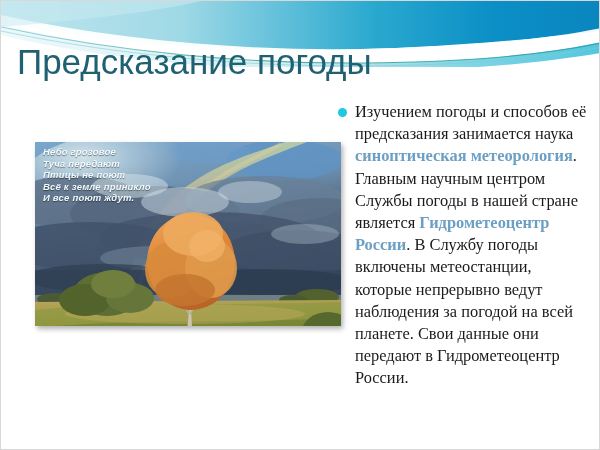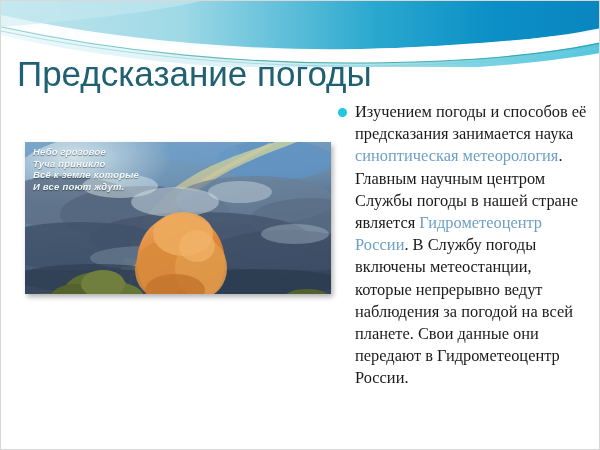--- a/index.html
+++ b/index.html
@@ -28,38 +28,38 @@
     height: 66px;
     overflow: hidden;
     pointer-events: none;
   }
   #wave-decoration svg { display: block; }
 
   
   #slide-title {
     position: absolute;
     left: 16px;
-    top: 52px;
+    top: 40px;
     width: 420px;
     font-family: "Liberation Sans", sans-serif;
     font-size: 35px;
     line-height: 42px;
     font-weight: 400;
     color: #1f6072;
     letter-spacing: 0px;
     white-space: nowrap;
   }
 
   
   #photo-figure {
     position: absolute;
-    left: 24px;
+    left: 34px;
     top: 141px;
     width: 306px;
-    height: 152px;
+    height: 184px;
     box-shadow: 2px 3px 5px rgba(0,0,0,0.30);
     overflow: hidden;
     background: #25405c;
   }
   #photo-figure svg { display:block; }
 
   #poem-overlay {
     position: absolute;
     left: 8px;
     top: 4px;
@@ -98,20 +98,21 @@
   #body-paragraph {
     flex: 1 1 auto;
     font-family: "Liberation Serif", serif;
     font-size: 16.4px;
     line-height: 22.2px;
     color: #1a1a1a;
     text-align: left;
   }
   .term {
     color: #6c9fc4;
+    font-weight: bold;
   }
 </style>
 </head>
 <body>
 
 <div id="slide">
 
   <div id="wave-decoration">
     <svg width="600" height="66" viewBox="0 0 600 66" xmlns="http://www.w3.org/2000/svg">
       <defs>
@@ -239,22 +240,23 @@
       <ellipse cx="293" cy="190" rx="26" ry="20" fill="#57682f"></ellipse>
       <ellipse cx="276" cy="198" rx="20" ry="14" fill="#4e5e2b"></ellipse>
 
       <ellipse cx="60" cy="196" rx="10" ry="4" fill="#5e6d2c" opacity="0.6"></ellipse>
       <ellipse cx="112" cy="204" rx="14" ry="5" fill="#64742f" opacity="0.55"></ellipse>
       <ellipse cx="210" cy="200" rx="12" ry="4" fill="#5c6c2c" opacity="0.5"></ellipse>
     </svg>
 
     <div id="poem-overlay" style="color: rgb(242, 251, 255);">
       <div class="poem-line">Небо грозовое</div>
-      <div class="poem-line">Туча приникло</div>
-      <div class="poem-line">Всё к земле которые</div>
+      <div class="poem-line">Туча передают</div>
+      <div class="poem-line">Птицы не поют</div>
+      <div class="poem-line">Всё к земле приникло</div>
       <div class="poem-line">И все поют ждут.</div>
     </div>
   </div>
 
   <div id="body-block">
     <div id="bullet-row">
       <span id="bullet-marker" style="background: rgb(30, 200, 222);"></span>
       <div id="body-paragraph"><span>Изучением погоды и способов её предсказания занимается наука </span><span class="term" style="color: rgb(108, 159, 196);">синоптическая метеорология</span><span>. Главным научным центром Службы погоды в нашей стране является </span><span class="term" style="color: rgb(108, 159, 196);">Гидрометеоцентр России</span><span>. В Службу погоды включены метеостанции, которые непрерывно ведут наблюдения за погодой на всей планете. Свои данные они передают в Гидрометеоцентр России.</span></div>
     </div>
   </div>

